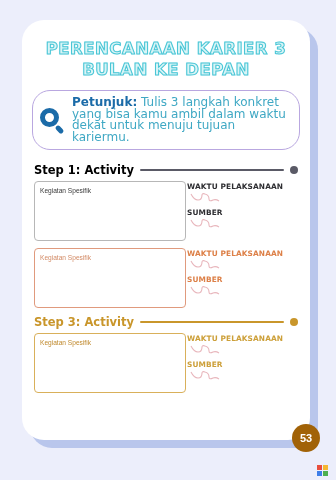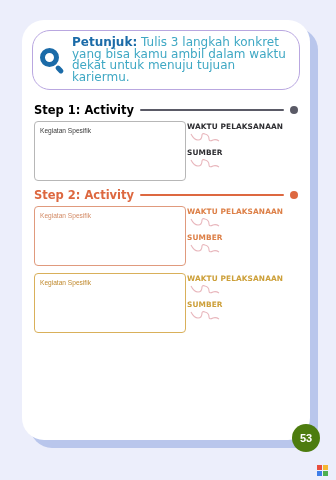--- a/index.html
+++ b/index.html
@@ -74,41 +74,42 @@
   .field-label{
     font-size:7.4px;font-weight:bold;letter-spacing:.1px;
     font-family:"DejaVu Sans",sans-serif;
   }
   .scribble{height:13px;margin:0 0 4px 2px;}
   .scribble svg{display:block;}
   
   #page-badge{
     position:absolute;right:16px;bottom:28px;
     width:28px;height:28px;border-radius:50%;
-    background:#4d7c0f;color:#fff;
+    background:#a16207;color:#fff;
     font-size:11px;font-weight:bold;
     display:flex;align-items:center;justify-content:center;
   }
   #liveworksheets-logo{
     position:absolute;right:8px;bottom:4px;
     display:flex;align-items:center;gap:2px;
   }
   #lw-mark{width:11px;height:11px;display:block;}
   #lw-text{
     font-size:11.5px;font-weight:bold;letter-spacing:-.2px;color:#2a2f7a;
     font-family:"DejaVu Sans",sans-serif;
   }
 </style>
 </head>
 <body>
 
 <div id="card-shadow"></div>
 
 <div id="worksheet-card">
 
+  <div id="title">PERENCANAAN KARIER 3 BULAN KE DEPAN</div>
 
   <div id="instruction-pill">
     <div id="search-icon">
       <div class="ring"></div>
         <div class="handle"></div>
     </div>
     <div id="instruction-text"><b>Petunjuk:</b><span> Tulis 3 langkah konkret yang bisa kamu ambil dalam waktu dekat untuk menuju tujuan kariermu.</span></div>
   </div>
 
   <div class="step-block" id="step1-block">
@@ -132,25 +133,20 @@
         <div class="scribble">
           <svg width="34" height="13" viewBox="0 0 34 13">
               <path d="M2 3 Q5 9 9 9 Q13 9 13 4 Q13 2 16 3 Q20 4 20 8 Q20 11 24 9 Q27 8 30 10" fill="none" stroke="#e8b6bc" stroke-width="1.1"></path>
             </svg>
         </div>
       </div>
     </div>
   </div>
 
   <div class="step-block" id="step2-block">
-    <div class="step-head">
-      <div class="step-title" style="color:#dd6840">Step 2: Activity</div>
-      <div class="step-rule" style="background:#dd6840"></div>
-      <div class="step-dot" style="background:#dd6840"></div>
-    </div>
     <div class="step-body">
       <div class="answer-box" style="border-color:#e09a7d">
         <div class="answer-box-ph" style="color:#d38b66">Kegiatan Spesifik</div>
       </div>
       <div class="field-col">
         <div class="field-label" style="color:#dd8048">WAKTU PELAKSANAAN</div>
         <div class="scribble">
           <svg width="34" height="13" viewBox="0 0 34 13">
               <path d="M2 3 Q5 9 9 9 Q13 9 13 4 Q13 2 16 3 Q20 4 20 8 Q20 11 24 9 Q27 8 30 10" fill="none" stroke="#e8b6bc" stroke-width="1.1"></path>
             </svg>
@@ -159,20 +155,25 @@
         <div class="scribble">
           <svg width="34" height="13" viewBox="0 0 34 13">
               <path d="M2 3 Q5 9 9 9 Q13 9 13 4 Q13 2 16 3 Q20 4 20 8 Q20 11 24 9 Q27 8 30 10" fill="none" stroke="#e8b6bc" stroke-width="1.1"></path>
             </svg>
         </div>
       </div>
     </div>
   </div>
 
   <div class="step-block" id="step3-block">
+    <div class="step-head">
+      <div class="step-title" style="color:#c9962b">Step 3: Activity</div>
+      <div class="step-rule" style="background:#c9962b"></div>
+      <div class="step-dot" style="background:#c9962b"></div>
+    </div>
     <div class="step-body">
       <div class="answer-box" style="border-color:#d9b05a">
         <div class="answer-box-ph" style="color:#c08a2e">Kegiatan Spesifik</div>
       </div>
       <div class="field-col">
         <div class="field-label" style="color:#cda03a">WAKTU PELAKSANAAN</div>
         <div class="scribble">
           <svg width="34" height="13" viewBox="0 0 34 13">
               <path d="M2 3 Q5 9 9 9 Q13 9 13 4 Q13 2 16 3 Q20 4 20 8 Q20 11 24 9 Q27 8 30 10" fill="none" stroke="#e8b6bc" stroke-width="1.1"></path>
             </svg>

